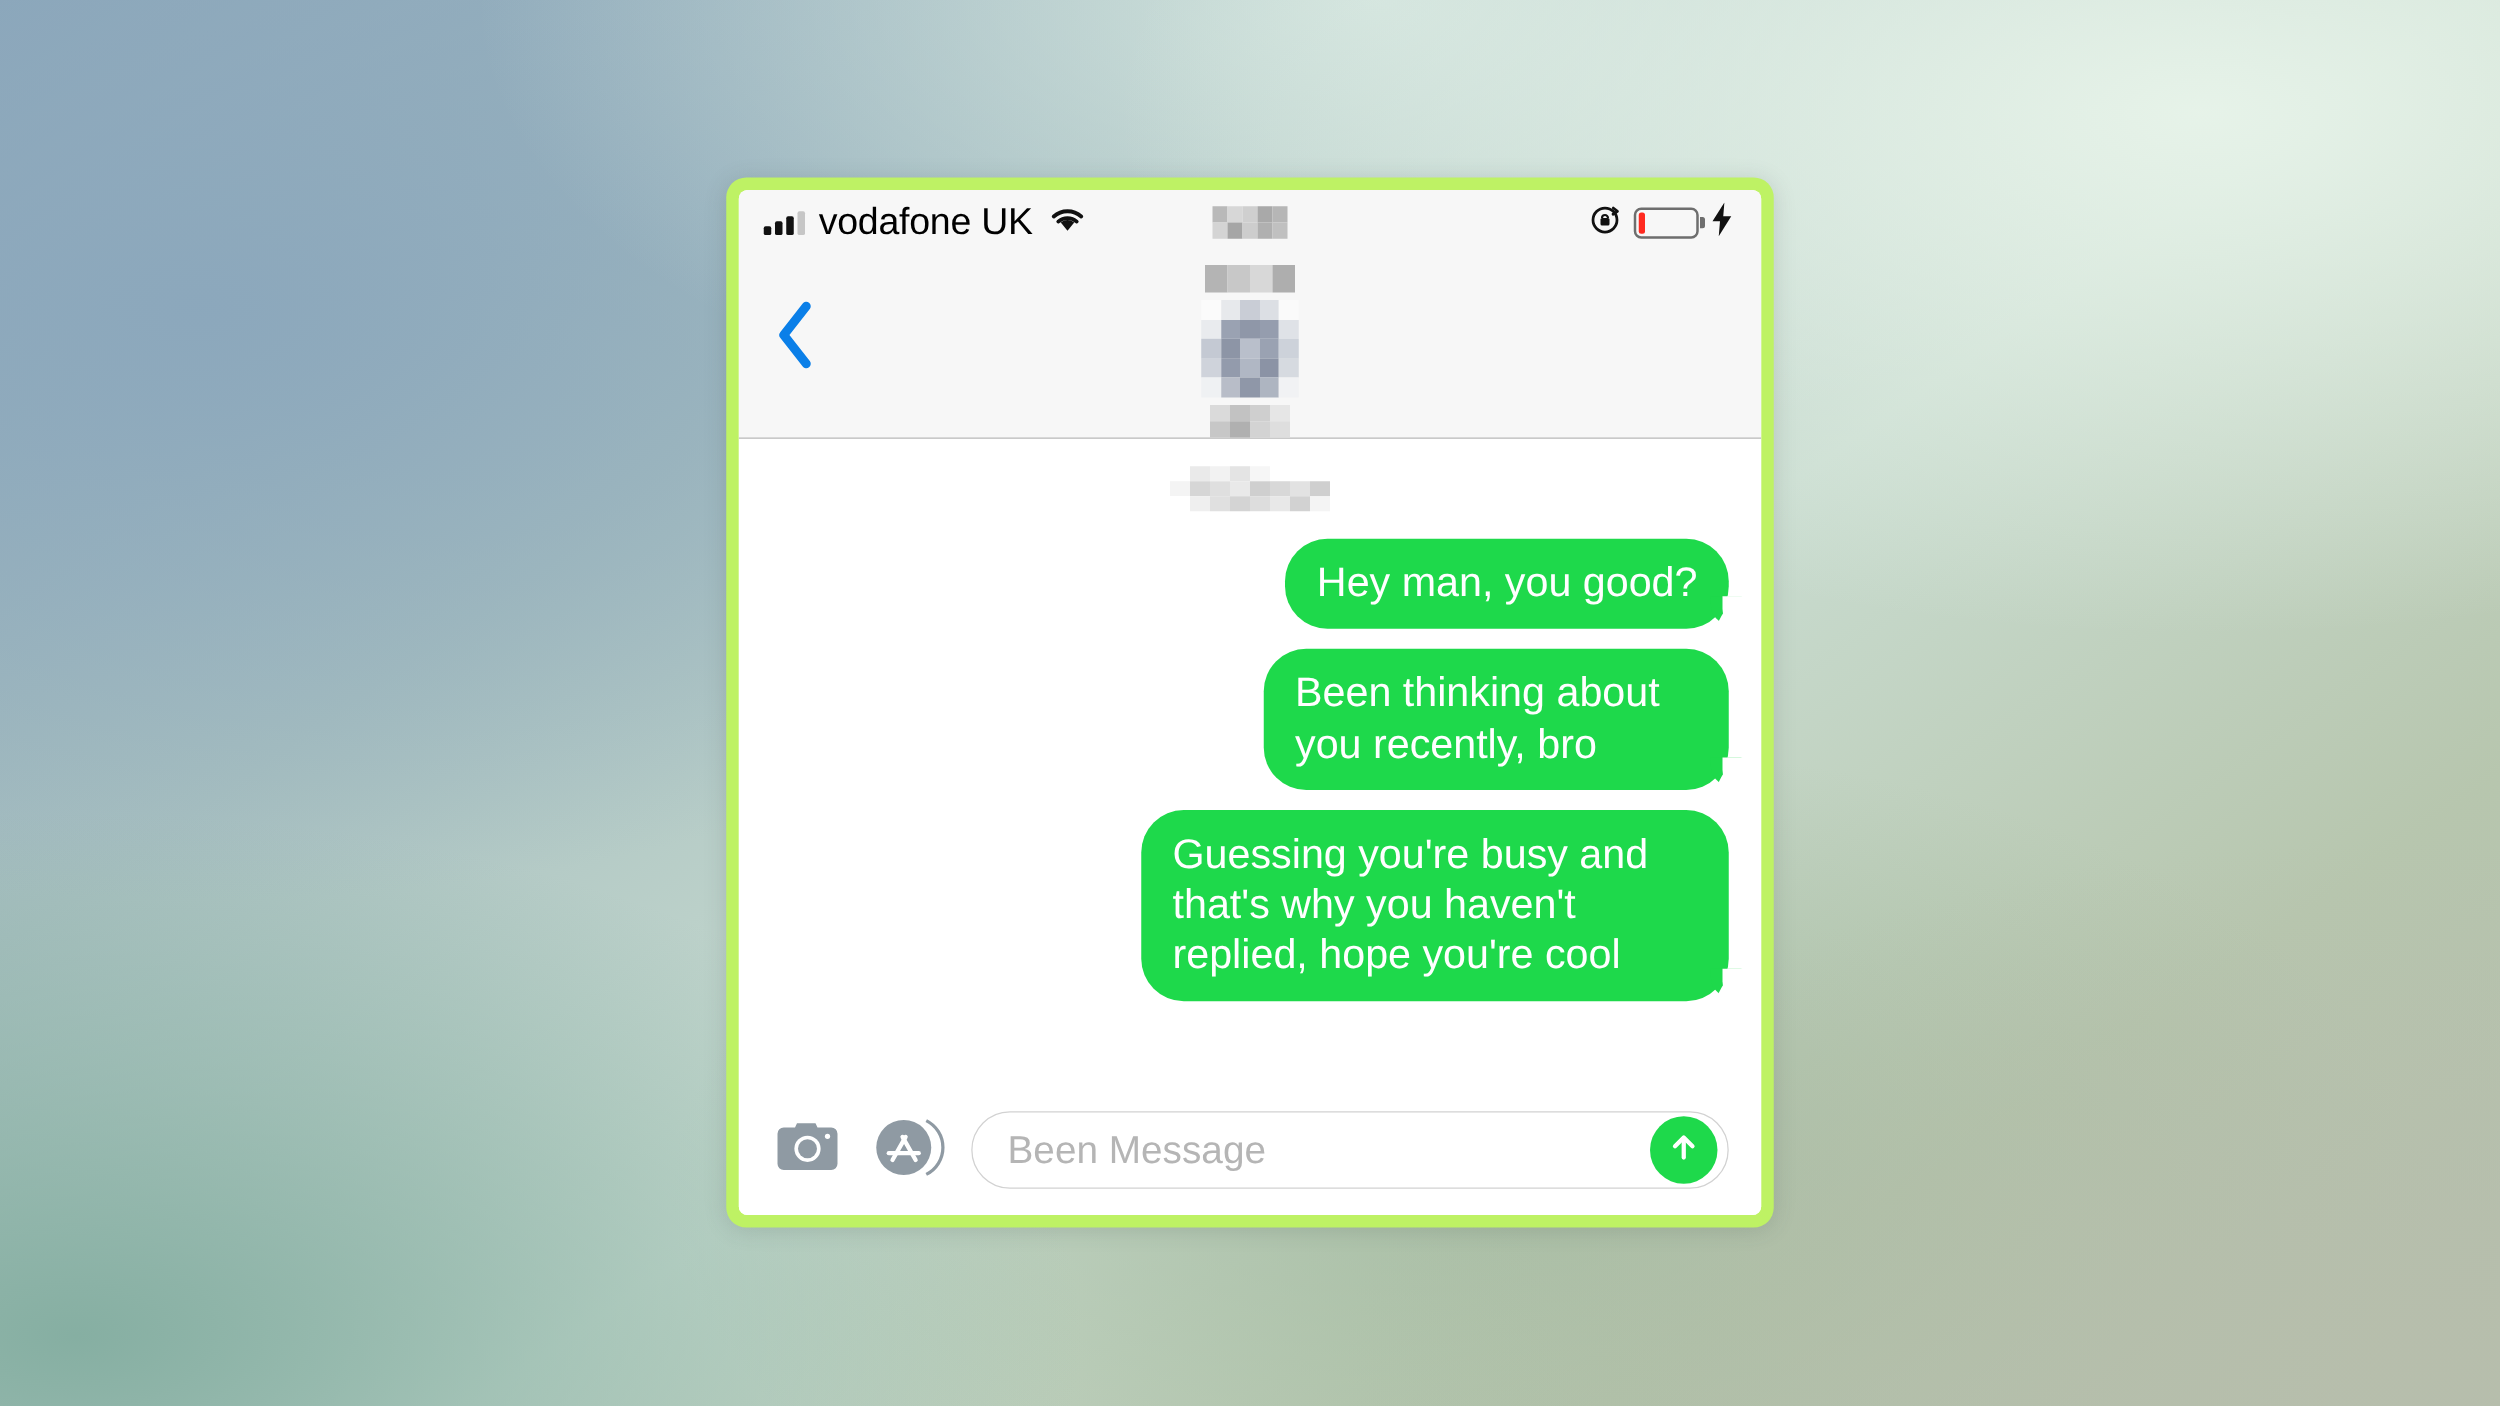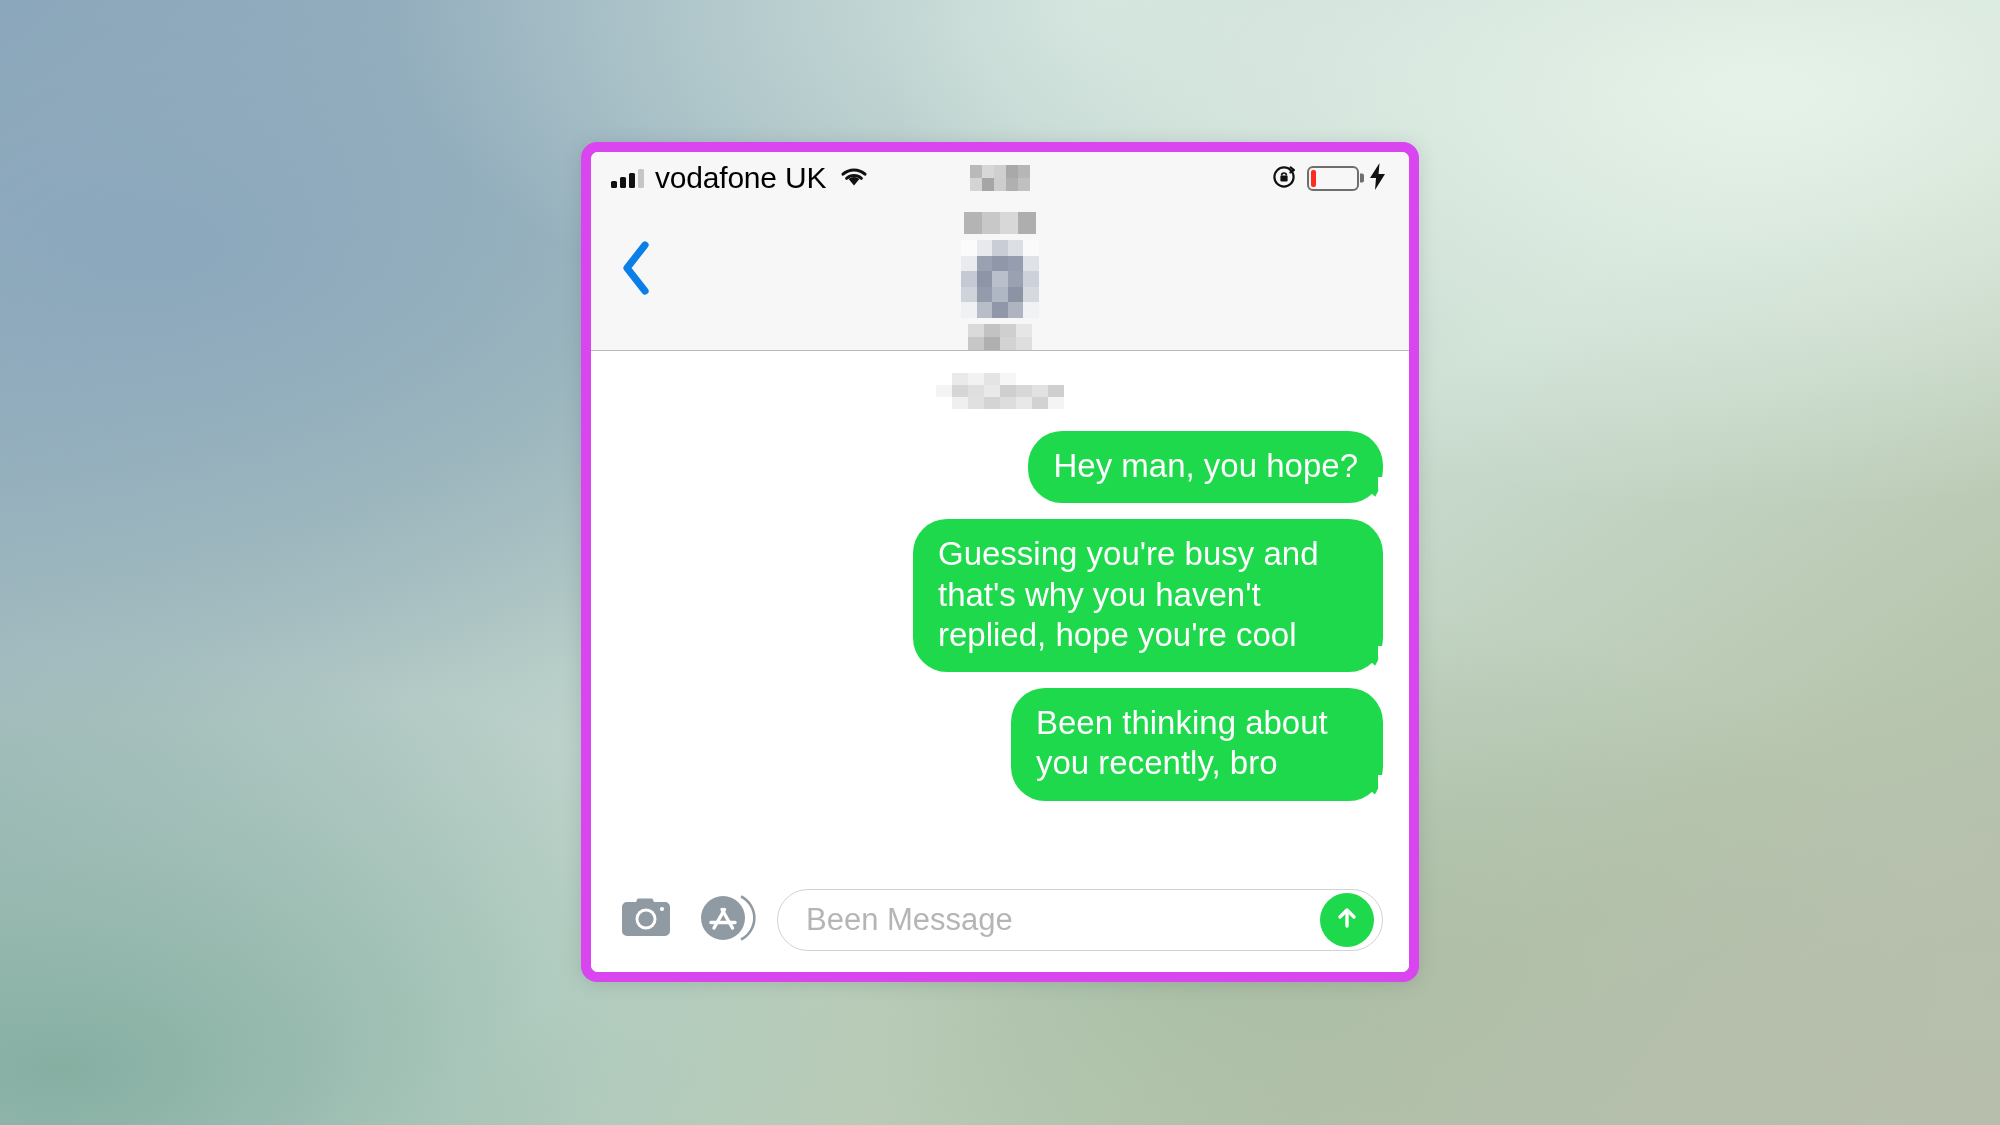--- a/index.html
+++ b/index.html
@@ -30,21 +30,21 @@
     filter: blur(0px);
   }
 
   
   .phone {
     position: absolute;
     left: 581px;
     top: 142px;
     width: 838px;
     height: 840px;
-    background: #d946ef;
+    background: #bef264;
     border-radius: 16px;
     box-shadow: 0 2px 18px rgba(60,80,70,0.18);
     padding: 10px;
     box-sizing: border-box;
   }
   .screen {
     width: 100%;
     height: 100%;
     background: #ffffff;
     border-radius: 7px;
@@ -422,29 +422,29 @@
             <span style="background:#e0e0e0"></span>
             <span style="background:#d4d4d4"></span>
             <span style="background:#dddddd"></span>
             <span style="background:#e8e8e8"></span>
             <span style="background:#d2d2d2"></span>
             <span style="background:#f4f4f4"></span>
         </div>
       </div>
 
       <div class="row-out">
-        <div class="bubble tail">Hey man, you hope?</div>
+        <div class="bubble tail">Hey man, you good?</div>
+      </div>
+
+      <div class="row-out">
+        <div class="bubble tail" style="max-width:372px;">Been thinking about you recently, bro</div>
       </div>
 
       <div class="row-out">
         <div class="bubble tail" style="max-width:470px;">Guessing you're busy and that's why you haven't replied, hope you're cool</div>
-      </div>
-
-      <div class="row-out">
-        <div class="bubble tail" style="max-width:372px;">Been thinking about you recently, bro</div>
       </div>
     </div>
 
     <div class="composer">
       <div class="icon-btn">
         <span>
           <svg width="58" height="48" viewBox="0 0 58 48">
             <path d="M10 8 h9 l1.6 -3.4 h14.8 L37 8 h11 a5 5 0 0 1 5 5 v24 a5 5 0 0 1 -5 5 H10 a5 5 0 0 1 -5 -5 V13 a5 5 0 0 1 5 -5 Z" fill="#8f9aa3"></path>
             <circle cx="29" cy="25" r="10.5" fill="#fff"></circle>
             <circle cx="29" cy="25" r="7.6" fill="#8f9aa3"></circle>

